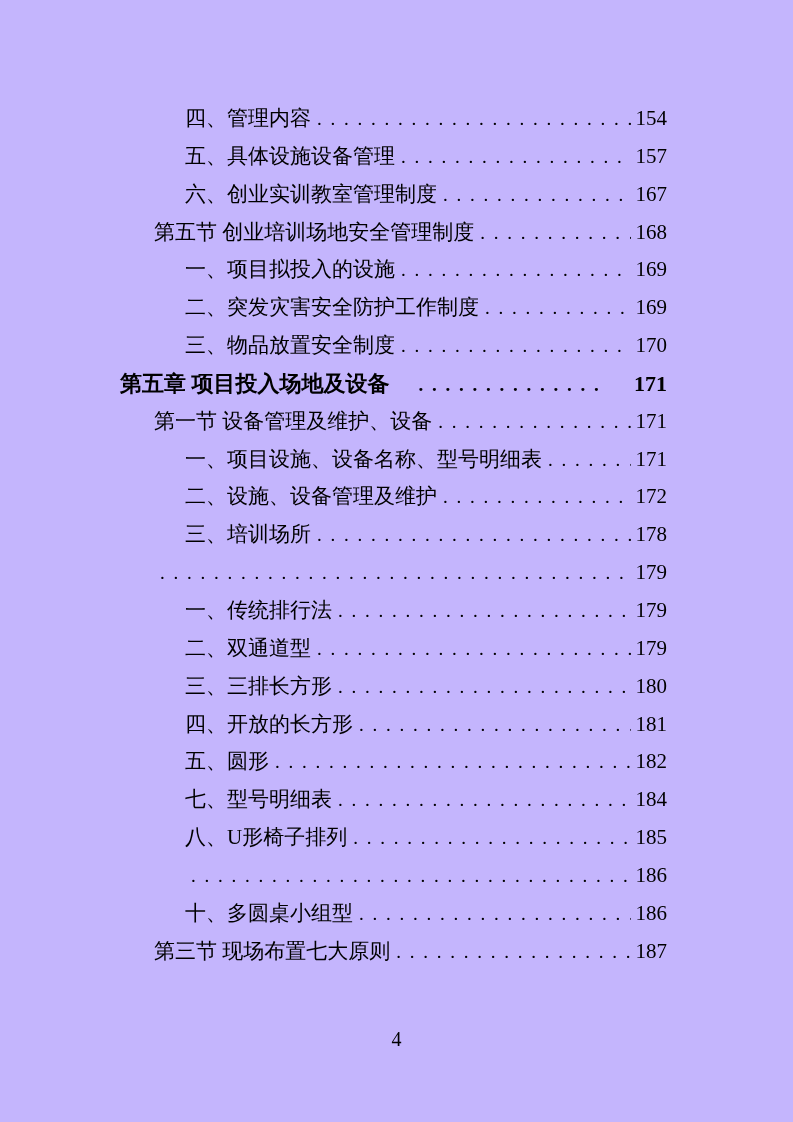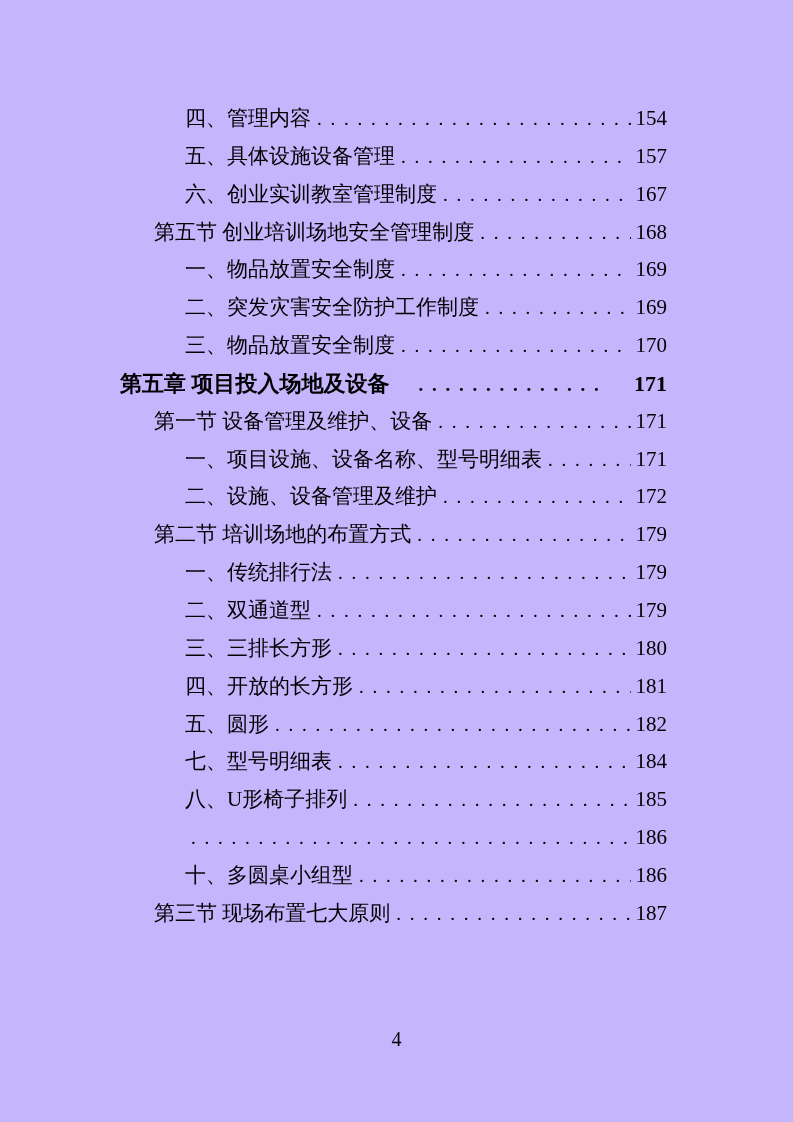--- a/index.html
+++ b/index.html
@@ -89,21 +89,21 @@
     <span class="toc-page">167</span>
   </div>
 
   <div class="toc-row level-2">
     <span class="toc-label">第五节 创业培训场地安全管理制度</span>
     <span class="toc-dots"></span>
     <span class="toc-page">168</span>
   </div>
 
   <div class="toc-row level-3">
-    <span class="toc-label">一、物品放置安全制度</span>
+    <span class="toc-label">一、项目拟投入的设施</span>
     <span class="toc-dots"></span>
     <span class="toc-page">169</span>
   </div>
 
   <div class="toc-row level-3">
     <span class="toc-label">二、突发灾害安全防护工作制度</span>
     <span class="toc-dots"></span>
     <span class="toc-page">169</span>
   </div>
 
@@ -130,23 +130,27 @@
     <span class="toc-dots"></span>
     <span class="toc-page">171</span>
   </div>
 
   <div class="toc-row level-3">
     <span class="toc-label">二、设施、设备管理及维护</span>
     <span class="toc-dots"></span>
     <span class="toc-page">172</span>
   </div>
 
-
-  <div class="toc-row level-2">
-    <span class="toc-label">第二节 培训场地的布置方式</span>
+  <div class="toc-row level-3">
+    <span class="toc-label">三、培训场所</span>
+    <span class="toc-dots"></span>
+    <span class="toc-page">178</span>
+  </div>
+
+  <div class="toc-row level-2">
     <span class="toc-dots"></span>
     <span class="toc-page">179</span>
   </div>
 
   <div class="toc-row level-3">
     <span class="toc-label">一、传统排行法</span>
     <span class="toc-dots"></span>
     <span class="toc-page">179</span>
   </div>
 

